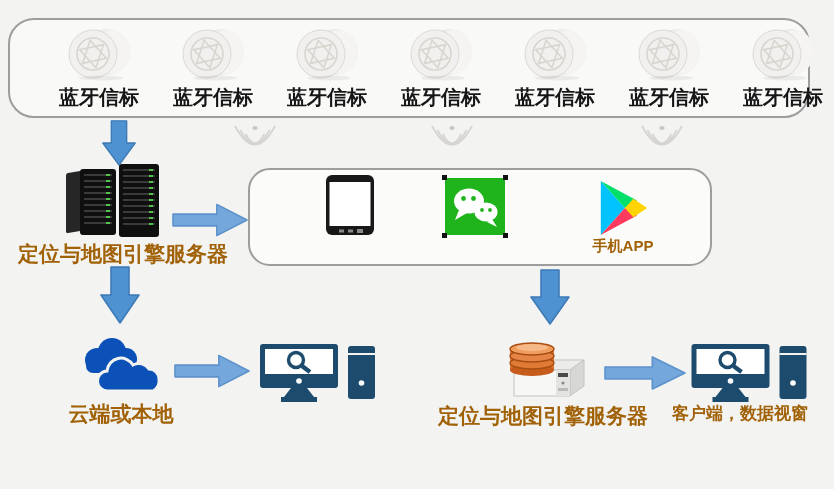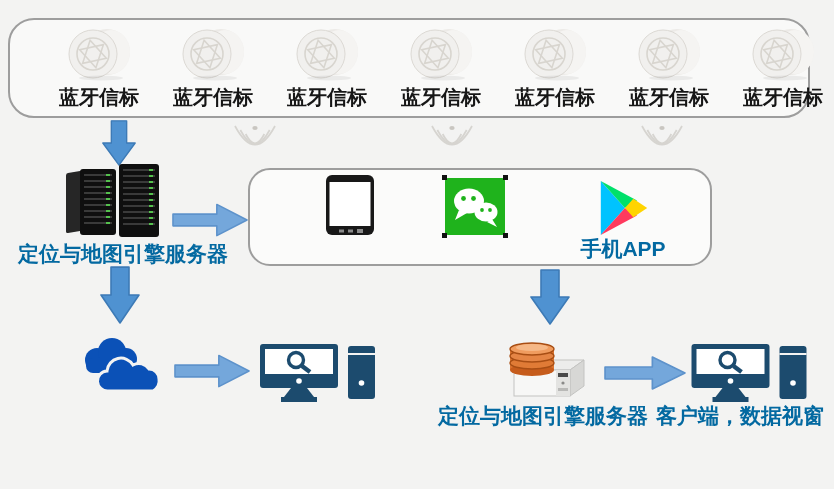--- a/index.html
+++ b/index.html
@@ -8,21 +8,21 @@
     background:#f3f3f2;
     font-family:"Liberation Sans","DejaVu Sans",sans-serif;
     color:#161616;
   }
   .abs{position:absolute;}
   .box{
     position:absolute;border:2px solid #9d9d9d;border-radius:26px;
     background:#f9f9f8;box-sizing:border-box;
   }
   .label{
-    position:absolute;font-weight:700;color:#0369a1;text-align:center;
+    position:absolute;font-weight:700;color:#a16207;text-align:center;
     white-space:nowrap;line-height:1.15;
   }
   .beacon-row{
     position:absolute;left:10px;top:24px;width:798px;height:92px;
     display:flex;justify-content:space-around;align-items:flex-start;padding-left:32px;
   }
   .beacon{display:flex;flex-direction:column;align-items:center;width:110px;}
   .beacon .blabel{font-size:20px;font-weight:700;margin-top:2px;}
   .rack{position:absolute;background:#0f0f0f;border-radius:3px;}
   .rack .slats{position:absolute;left:4px;right:4px;top:5px;bottom:9px;
@@ -194,41 +194,42 @@
     <div class="handle" style="left:-2px;bottom:-2px;"></div>
     <div class="handle" style="right:-2px;bottom:-2px;"></div>
   </div>
 
   <svg class="abs" style="left:598px;top:180px" width="52" height="56" viewBox="0 0 56 60">
     <polygon points="3,1 29,30 3,59" fill="#00c3ff"></polygon>
     <polygon points="3,1 29,30 42,22" fill="#00e06a"></polygon>
     <polygon points="3,59 29,30 42,38" fill="#ff3a5e"></polygon>
     <polygon points="38,20 53,30 38,40 29,30" fill="#ffd400"></polygon>
   </svg>
-  <div class="label" style="left:562px;top:237px;width:122px;font-size:21px;">手机APP</div>
+  <div class="label" style="left:562px;top:237px;width:122px;font-size:15px;">手机APP</div>
 
   <svg class="abs" style="left:100px;top:266px" width="40" height="58" viewBox="0 0 40 54" preserveAspectRatio="none">
       <use href="#arrow-down-def"></use>
     </svg>
 
   <svg class="abs" style="left:530px;top:269px" width="40" height="56" viewBox="0 0 40 54" preserveAspectRatio="none">
       <use href="#arrow-down-def"></use>
     </svg>
 
   <svg class="abs" style="left:72px;top:338px" width="98" height="60" viewBox="0 0 98 60">
     <g fill="#0b51b7">
       <circle cx="25" cy="22" r="12"></circle>
       <circle cx="40" cy="14" r="14"></circle>
       <circle cx="54" cy="21" r="11"></circle>
       <rect x="14" y="20" width="50" height="15" rx="7"></rect>
     </g>
     <g fill="#0b51b7" stroke="#f3f3f2" stroke-width="3">
       <path d="M36,53 a10,10 0 0 1 -1,-20 a14,14 0 0 1 26,-6 a12,12 0 0 1 16,4 a10,10 0 0 1 10,10 a11,11 0 0 1 -6,12 z"></path>
     </g>
   </svg>
+  <div class="label" style="left:38px;top:402px;width:166px;font-size:21px;">云端或本地</div>
 
   <svg class="abs" style="left:174px;top:354px" width="76" height="34" viewBox="0 0 78 34">
       <use href="#arrow-right-def"></use>
     </svg>
 
   <svg class="abs" style="left:260px;top:344px" width="115" height="60" viewBox="0 0 115 60">
       <use href="#client-icon-def"></use>
     </svg>
 
   <svg class="abs" style="left:500px;top:338px" width="92" height="64" viewBox="0 0 92 64">
@@ -250,16 +251,16 @@
   </svg>
   <div class="label" style="left:432px;top:404px;width:222px;font-size:21px;">定位与地图引擎服务器</div>
 
   <svg class="abs" style="left:604px;top:356px" width="82" height="34" viewBox="0 0 78 34" preserveAspectRatio="none">
       <use href="#arrow-right-def"></use>
     </svg>
 
   <svg class="abs" style="left:688px;top:344px" width="122" height="60" viewBox="0 0 115 60">
       <use href="#client-icon-def"></use>
     </svg>
-  <div class="label" style="left:646px;top:404px;width:188px;font-size:21px;">客户端，数据视窗</div>
+  <div class="label" style="left:646px;top:404px;width:188px;font-size:17px;">客户端，数据视窗</div>
 
   <div class="bottom-strip"></div>
 </div>
 
 </body></html>

